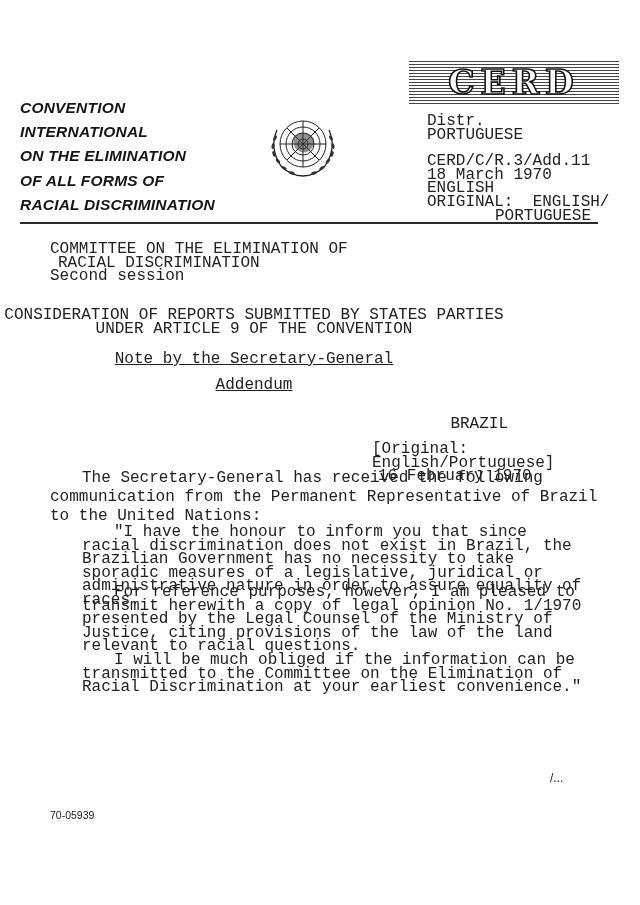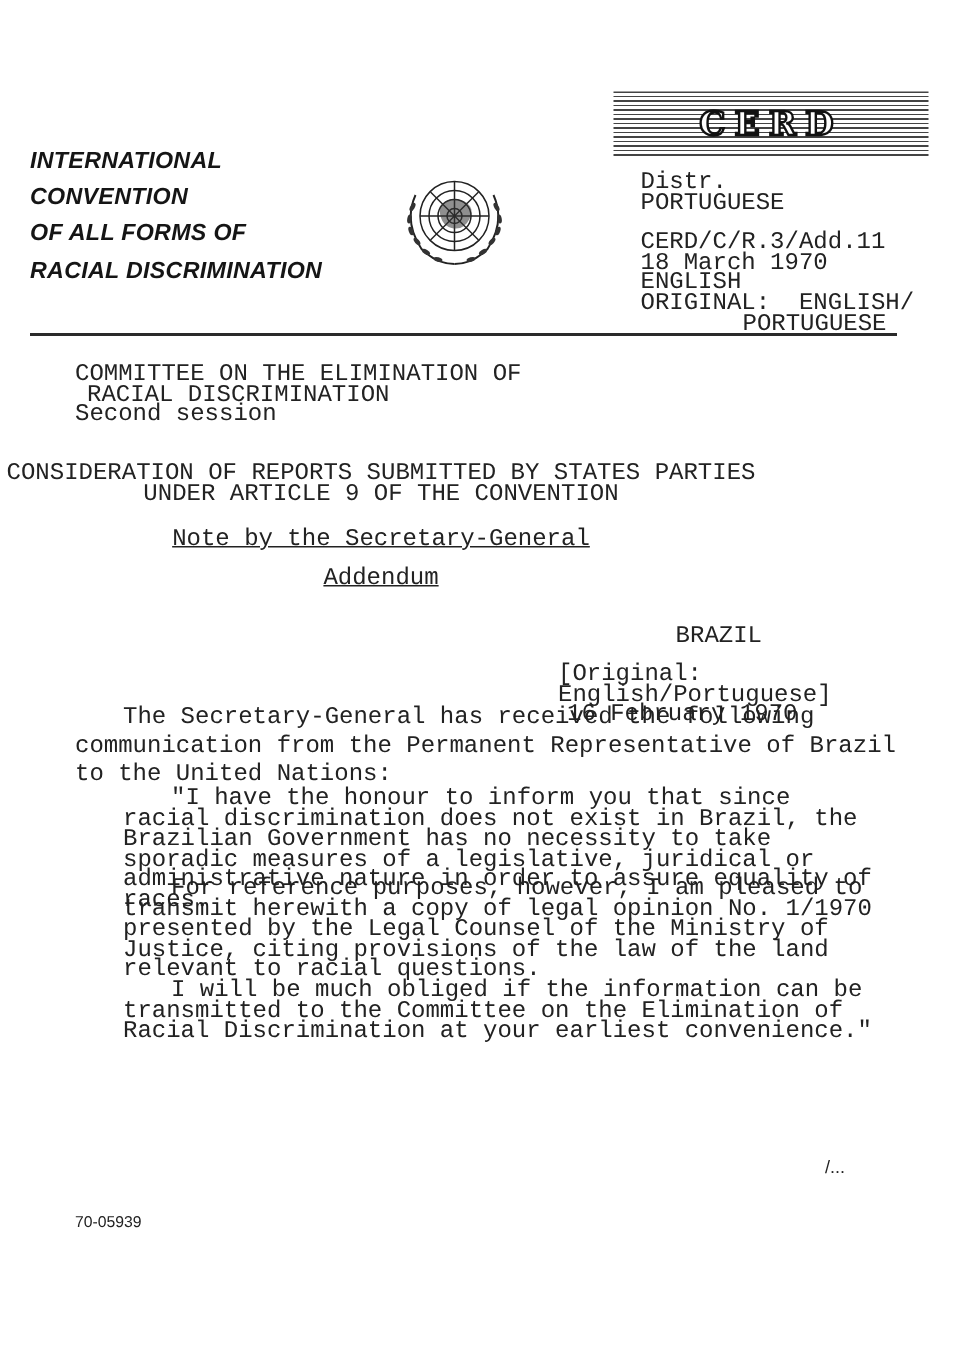--- a/index.html
+++ b/index.html
@@ -4,40 +4,41 @@
   <style>
     html, body { margin: 0; padding: 0; background: #ffffff; }
     body { width: 640px; height: 905px; position: relative; overflow: hidden; color: #1a1a1a; }
     .abs { position: absolute; }
     .typewriter { font-family: "Liberation Mono", "DejaVu Sans Mono", monospace; font-size: 16px; line-height: 13.6px; color: #222; }
     .conv-title { left: 20px; top: 96px; font-family: "Liberation Sans", sans-serif; font-style: italic; font-weight: bold; font-size: 15.5px; line-height: 24.2px; color: #151515; letter-spacing: 0.2px; }
     .rule { height: 2px; background: #2a2a2a; }
     .cerd-banner { left: 409px; top: 61px; width: 210px; height: 44px;
       background: repeating-linear-gradient(to bottom, #444 0px, #444 1px, #fff 1px, #fff 3px); }
     .cerd-text { position: absolute; left: 0; right: 0; top: 3px; text-align: center;
-      font-family: "DejaVu Serif", serif; font-weight: bold; font-size: 22px; letter-spacing: 6px; line-height: 38px;
+      font-family: "DejaVu Serif", serif; font-weight: bold; font-size: 33px; letter-spacing: 6px; line-height: 38px;
       color: #fff; -webkit-text-stroke: 1.6px #111; }
     .distr { left: 427px; top: 115px; }
     .committee { left: 50px; top: 243px; }
     .center-block { left: 0; width: 508px; text-align: center; }
     .underlined { text-decoration: underline; }
     .para { left: 50px; width: 560px; }
     .indent1 { text-indent: 32px; }
     .quote { left: 82px; width: 500px; }
     .quote-indent { text-indent: 32px; }
     .footer-num { left: 50px; top: 771px; font-family: "Liberation Sans", sans-serif; font-size: 10.5px; color: #222; margin-top: 38px; }
     .footer-cont { left: 550px; top: 771px; font-family: "Liberation Sans", sans-serif; font-size: 12px; color: #222; }
     .emblem { left: 263px; top: 108px; width: 80px; height: 80px; }
   </style>
 </head>
 <body>
 
 <div class="abs conv-title">
+  <div>CONVENTION</div>
   <div>INTERNATIONAL</div>
-  <div>CONVENTION</div>
+  <div>ON THE ELIMINATION</div>
   <div>OF ALL FORMS OF</div>
   <div>RACIAL DISCRIMINATION</div>
 </div>
 
 <div class="abs emblem">
   <svg width="80" height="80" viewBox="0 0 80 80">
     <g fill="none" stroke="#222" stroke-width="1">
       <circle cx="40" cy="36" r="23"></circle>
       <circle cx="40" cy="36" r="17"></circle>
       <circle cx="40" cy="36" r="11"></circle>

